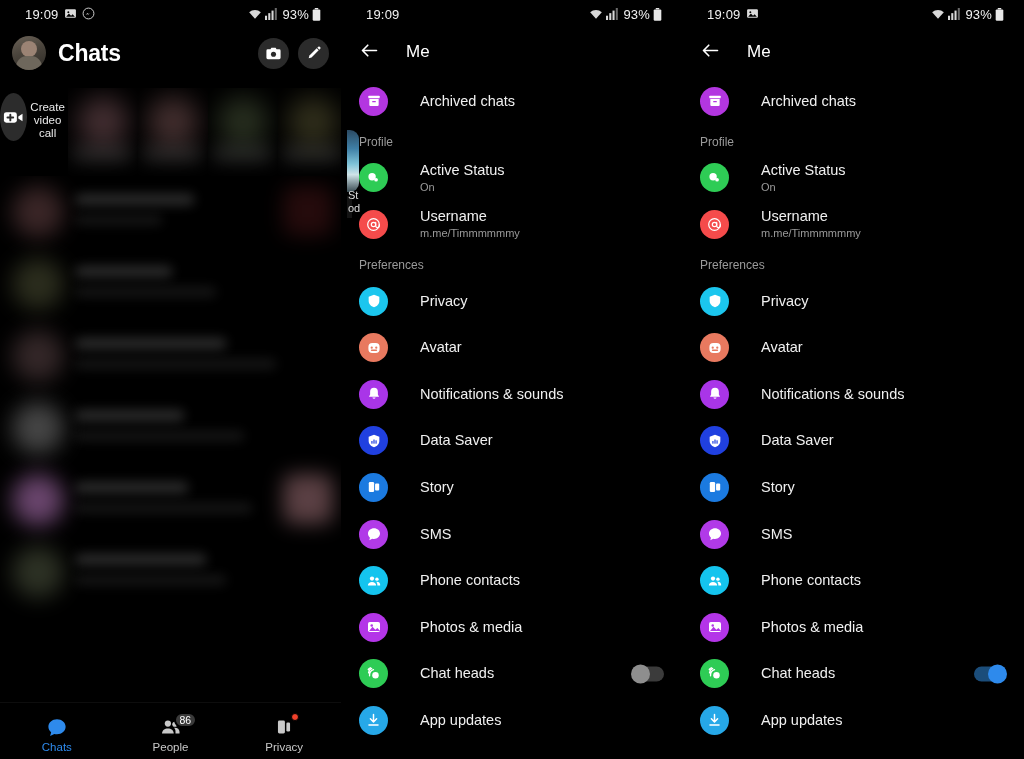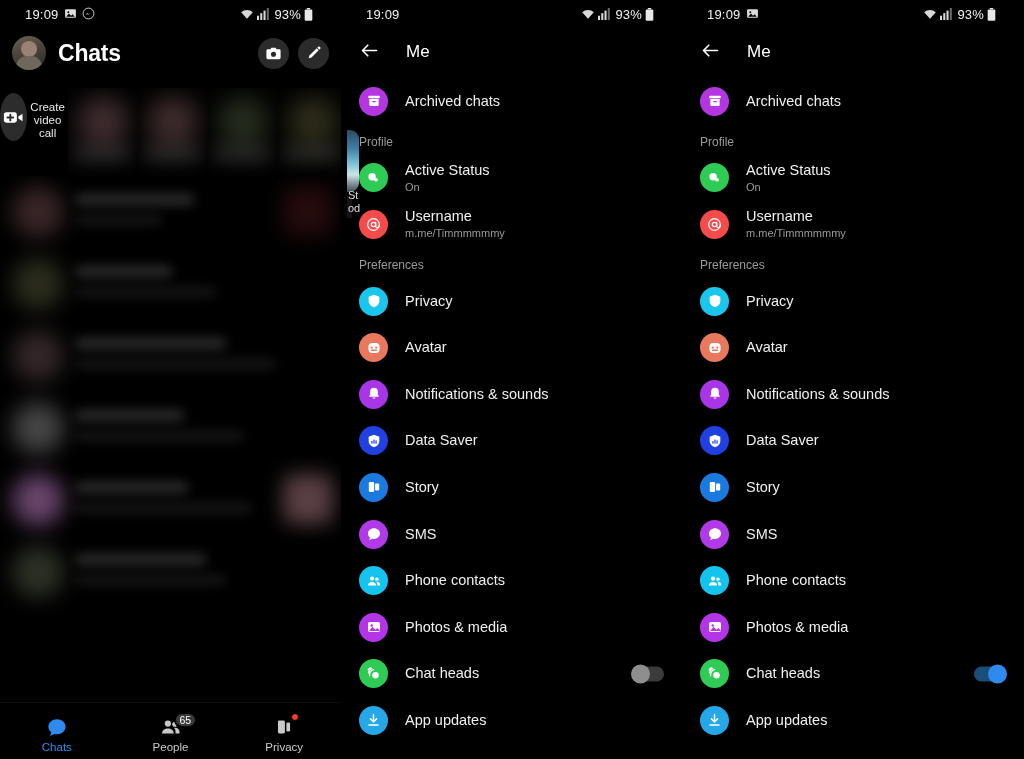--- a/index.html
+++ b/index.html
@@ -14,21 +14,21 @@
   .p1 { width:341px; }
   .p2 { width:341px; }
   .p3 { width:342px; }
 
   
   .statusbar {
     height:28px; display:flex; align-items:center;
     padding:0 12px; font-size:12.5px; color:#e9e9e9; letter-spacing:.2px;
   }
   .sb-left { display:flex; align-items:flex-start; gap:5px; margin-left:13px;}
-  .sb-right { display:flex; align-items:center; gap:3px; margin-left:auto; margin-right:16px; }
+  .sb-right { display:flex; align-items:center; gap:3px; margin-left:auto; margin-right:8px; }
   .sb-time { font-size:13px; color:#f2f2f2; }
   .sb-ico { display:inline-flex; align-items:center; }
   .pct { font-size:13px; color:#f2f2f2; margin-left:2px; }
 
   
   .chats-header {
     height:50px; display:flex; align-items:center; padding:0 12px; gap:12px;
   }
   .avatar {
     width:34px; height:34px; border-radius:50%;
@@ -112,21 +112,21 @@
   .reddot{
     position:absolute;left:50%;margin-left:7px;top:3px;
     width:8px;height:8px;border-radius:50%;background:#f0412b;border:1.5px solid #000;
   }
 
   
   .me-header{height:48px;display:flex;align-items:center;gap:26px;padding:0 18px;}
   .me-title{font-size:17px;color:#fff;}
   .me-list{padding-top:2px;}
   .me-row{
-    height:46.6px;display:flex;align-items:center;padding:0 18px;gap:17px;position:relative;
+    height:46.6px;display:flex;align-items:center;padding:0 18px;gap:32px;position:relative;
   }
   .ic{
     width:29px;height:29px;border-radius:50%;flex:0 0 auto;
     display:flex;align-items:center;justify-content:center;
   }
   .me-texts{display:flex;flex-direction:column;justify-content:center;}
   .me-label{font-size:14.5px;color:#f0f0f0;line-height:17px;}
   .me-sub{font-size:11px;color:#9a9a9a;line-height:14px;margin-top:1px;}
   .section-hd{
     font-size:12px;color:#9a9a9a;padding:10px 18px 6px 18px;
@@ -298,21 +298,21 @@
         <div class="navitem">
           <span style="color:#c9c9c9;display:flex">
             <svg width="22" height="22" viewBox="0 0 24 24">
               <circle cx="8.6" cy="8.2" r="3.4" fill="currentColor"></circle>
               <circle cx="16.2" cy="9" r="2.8" fill="currentColor"></circle>
               <path d="M2.2 19c0-3.5 2.9-5.5 6.4-5.5s6.4 2 6.4 5.5z" fill="currentColor"></path>
               <path d="M16.2 12.8c2.9 0 5.1 1.7 5.1 4.5V19h-4.4v-2.2c0-1.6-.6-2.9-1.6-3.9z" fill="currentColor"></path>
             </svg>
           </span>
           <span class="navlabel dim">People</span>
-          <div class="badge">65</div>
+          <div class="badge">86</div>
         </div>
         <div class="navitem">
           <span style="color:#c9c9c9;display:flex">
             <svg width="22" height="22" viewBox="0 0 24 24">
               <rect x="5.4" y="5" width="7.6" height="14" rx="1.6" fill="currentColor"></rect>
               <rect x="14.6" y="7" width="4" height="10" rx="1.4" fill="currentColor"></rect>
             </svg>
           </span>
           <span class="navlabel dim">Privacy</span>
           <div class="reddot"></div>

